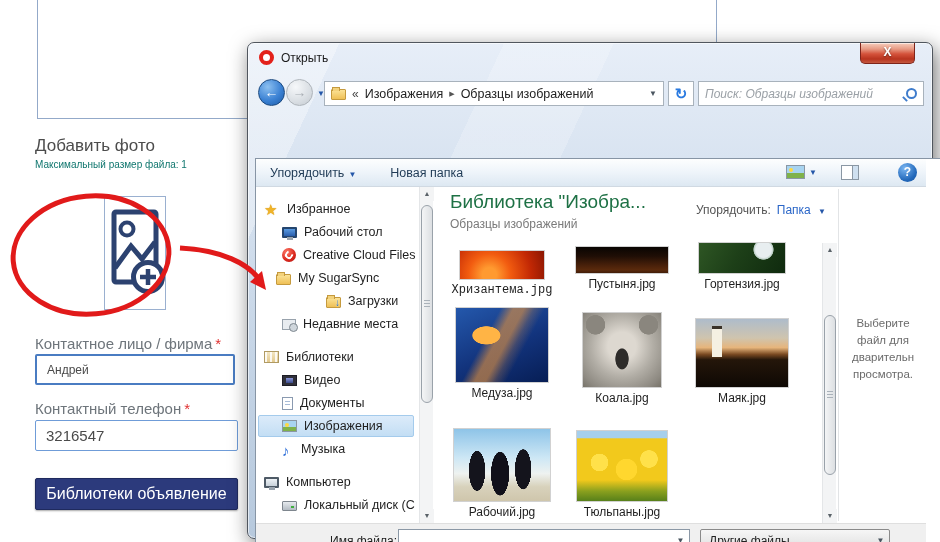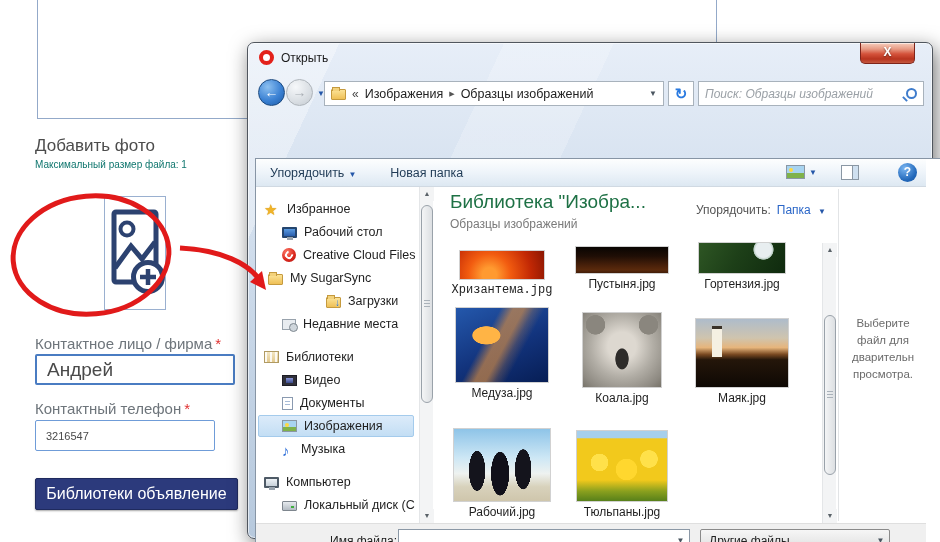--- a/index.html
+++ b/index.html
@@ -6,23 +6,23 @@
   html,body { width:940px; height:542px; overflow:hidden; }
   body { font-family:"Liberation Sans", sans-serif; background:#fff; position:relative; }
   .abs { position:absolute; }
 
   
   #page-topbox { left:37px; top:-14px; width:680px; height:133px; border:1px solid #93a9c9; background:#fff; }
   #add-photo-title { left:35px; top:136px; font-size:17px; color:#4c4c4c; }
   #max-size { left:35px; top:159px; font-size:10px; color:#0f766e; white-space:nowrap; }
   #photo-widget { left:104px; top:196px; }
   #contact-label { left:35px; top:335px; font-size:15px; color:#6e757b; }
-  #contact-input { left:35px; top:354px; width:200px; height:31px; border:2px solid #4a7cc2; border-radius:2px; padding:0 10px; font-size:19px; color:#4a4a4a; font-family:"Liberation Sans",sans-serif; background:#fff; }
+  #contact-input { left:35px; top:354px; width:200px; height:31px; border:2px solid #4a7cc2; border-radius:2px; padding:0 10px; font-size:12px; color:#4a4a4a; font-family:"Liberation Sans",sans-serif; background:#fff; }
   #phone-label { left:35px; top:400px; font-size:15px; color:#6e757b; }
-  #phone-input { left:35px; top:420px; width:180px; height:31px; border:1px solid #6f9cd8; border-radius:2px; padding:0 10px; font-size:11px; color:#4a4a4a; font-family:"Liberation Sans",sans-serif; background:#fff; }
+  #phone-input { left:35px; top:420px; width:203px; height:31px; border:1px solid #6f9cd8; border-radius:2px; padding:0 10px; font-size:15px; color:#4a4a4a; font-family:"Liberation Sans",sans-serif; background:#fff; }
   #save-btn { left:35px; top:478px; width:203px; height:32px; background:#2c3a7c; border:1px solid #1f2a5e; border-radius:2px; color:#fff; font-size:16px; font-family:"Liberation Sans",sans-serif; box-shadow:0 1px 2px rgba(0,0,0,.35); cursor:pointer; }
   .req { color:#e03030; margin-left:3px; }
   #red-overlay { left:0; top:182px; z-index:30; pointer-events:none; }
 
   
   #dialog { left:247px; top:42px; width:686px; height:497px; z-index:20; border-radius:7px;
     background:linear-gradient(180deg,#e7eef8 0%,#d5e1ef 30%,#c2d2e4 70%,#b7c9dd 100%);
     border:1px solid #50565e; box-shadow:3px 6px 20px rgba(0,0,0,.55), inset 0 0 0 1px rgba(255,255,255,.6); }
   #dlg-title-icon { left:11px; top:7px; width:15px; height:15px; border-radius:50%; border:4px solid #e3211a; background:#fff; }
   #dlg-title { left:33px; top:8px; font-size:12px; color:#1a1a1a; }
@@ -202,21 +202,21 @@
           <span>Избранное</span>
         </div>
       <div class="side-item" style="left:26px;top:34px;">
           <span class="ico ico-monitor"></span>
           <span>Рабочий стол</span>
         </div>
       <div class="side-item" style="left:26px;top:57px;">
           <span class="ico ico-cc"></span>
           <span>Creative Cloud Files</span>
         </div>
-      <div class="side-item" style="left:12px;top:80px;">
+      <div class="side-item" style="left:20px;top:80px;">
           <span class="ico ico-folder"></span>
           <span>My SugarSync</span>
         </div>
       <div class="side-item" style="left:26px;top:103px;padding-left:44px;">
           <span class="ico ico-folder ico-dl"></span>
           <span>Загрузки</span>
         </div>
       <div class="side-item" style="left:26px;top:126px;">
           <span class="ico ico-recent"></span>
           <span>Недавние места</span>

